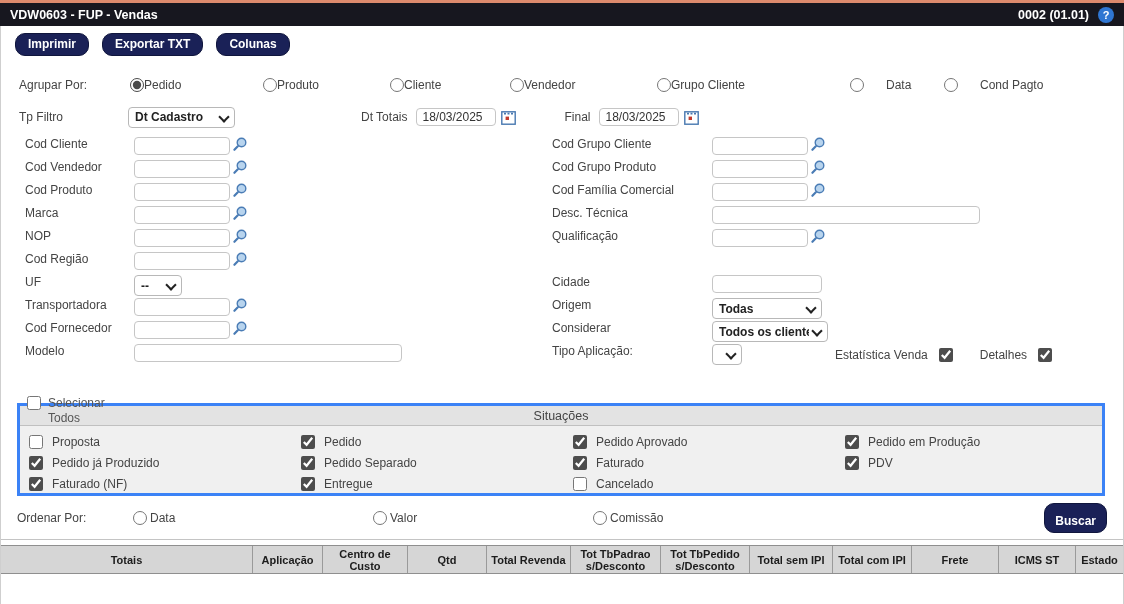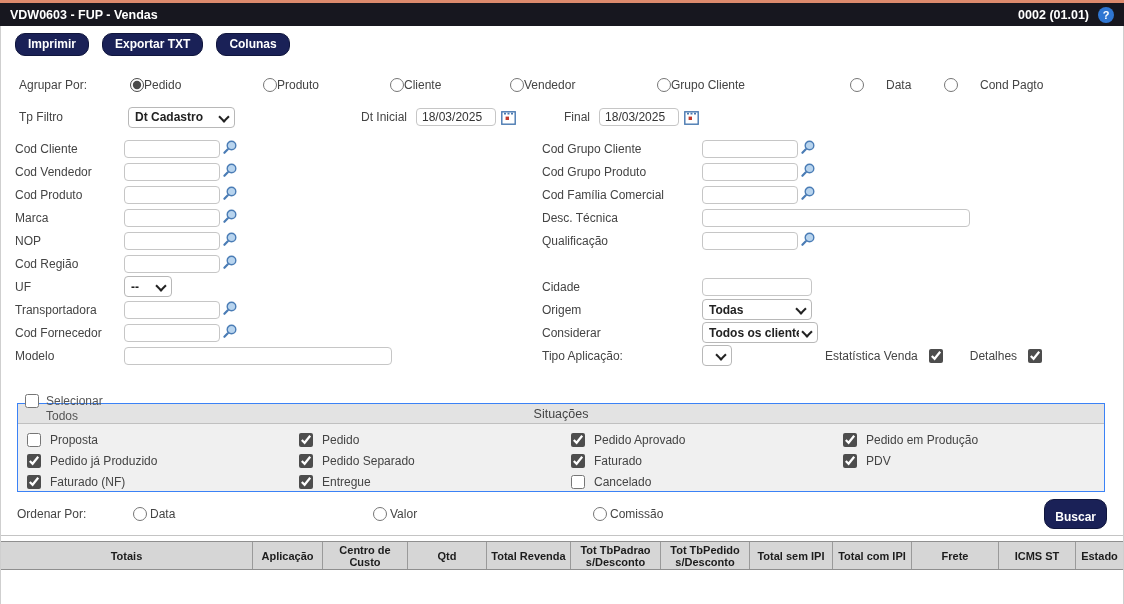--- a/index.html
+++ b/index.html
@@ -75,32 +75,32 @@
   .sel-tp { width: 107px; }
   .sel-uf { width: 48px; }
   .sel-cc { width: 107px; }
   .sel-origem { width: 110px; }
   .sel-considerar { width: 116px; }
   .sel-moeda { width: 55px; }
   .sel-tipo { width: 30px; }
   .mag { display: inline-flex; margin-left: 2px; margin-top: -4px; cursor: pointer; }
   
   .form-grid { margin-top: 8px; }
-  .frow { display: flex; align-items: center; height: 23px; padding-left: 14px; }
+  .frow { display: flex; align-items: flex-start; height: 23px; padding-left: 24px; }
   .lab-l { width: 109px; flex: 0 0 auto; }
   .ctl-l { width: 418px; flex: 0 0 auto; display: flex; align-items: center; }
   .lab-r { width: 160px; flex: 0 0 auto; }
   .ctl-r { flex: 1; display: flex; align-items: center; }
   .chk-est-label { margin-left: 93px; }
   .chk-det-label { margin-left: 27px; }
   .ctl-r input[type=checkbox] { margin-left: 11px; }
   
   .situacoes {
     position: relative; margin: 36px 18px 0 16px;
-    border: 1px solid #3b82f6; background: #f0f0f0;
+    border: 3px solid #3b82f6; background: #f0f0f0;
   }
   .legend {
     position: absolute; top: -10px; left: 7px; display: flex; gap: 7px;
     align-items: flex-start; z-index: 2;
   }
   .legend-label { width: 66px; line-height: 15px; color: #555; }
   .situ-bar {
     height: 20px; background: #e3e3e3; border-bottom: 1px solid #c0c0c0;
     display: flex; align-items: center; justify-content: center;
     color: #444; font-size: 12.5px;
@@ -190,21 +190,21 @@
         <input type="radio" name="agrupar" style="">
         <span>Cond Pagto</span>
       </span>
     </div>
 
     <div class="tpfiltro-row">
       <span class="tpf-label">Tp Filtro</span>
       <span class="sel sel-tp">
         <select><option>Dt Cadastro</option></select>
       </span>
-      <span class="dtini-label">Dt Inicial</span>
+      <span class="dtini-label">Dt Totais</span>
       <input type="text" class="in-date" value="18/03/2025" style="">
       <span class="cal">
         <svg width="15" height="15" viewBox="0 0 15 15">
             <rect x="0.8" y="1.8" width="13.4" height="12.4" fill="#fff" stroke="#4878b0" stroke-width="1.4"></rect>
             <line x1="3" y1="3.6" x2="12" y2="3.6" stroke="#4878b0" stroke-width="1.6" stroke-dasharray="2 1.5"></line>
             <rect x="4.6" y="6.6" width="3.4" height="3.4" fill="#c23b2e"></rect>
           </svg>
       </span>
       <span class="final-label">Final</span>
       <input type="text" class="in-date" value="18/03/2025" style="">

